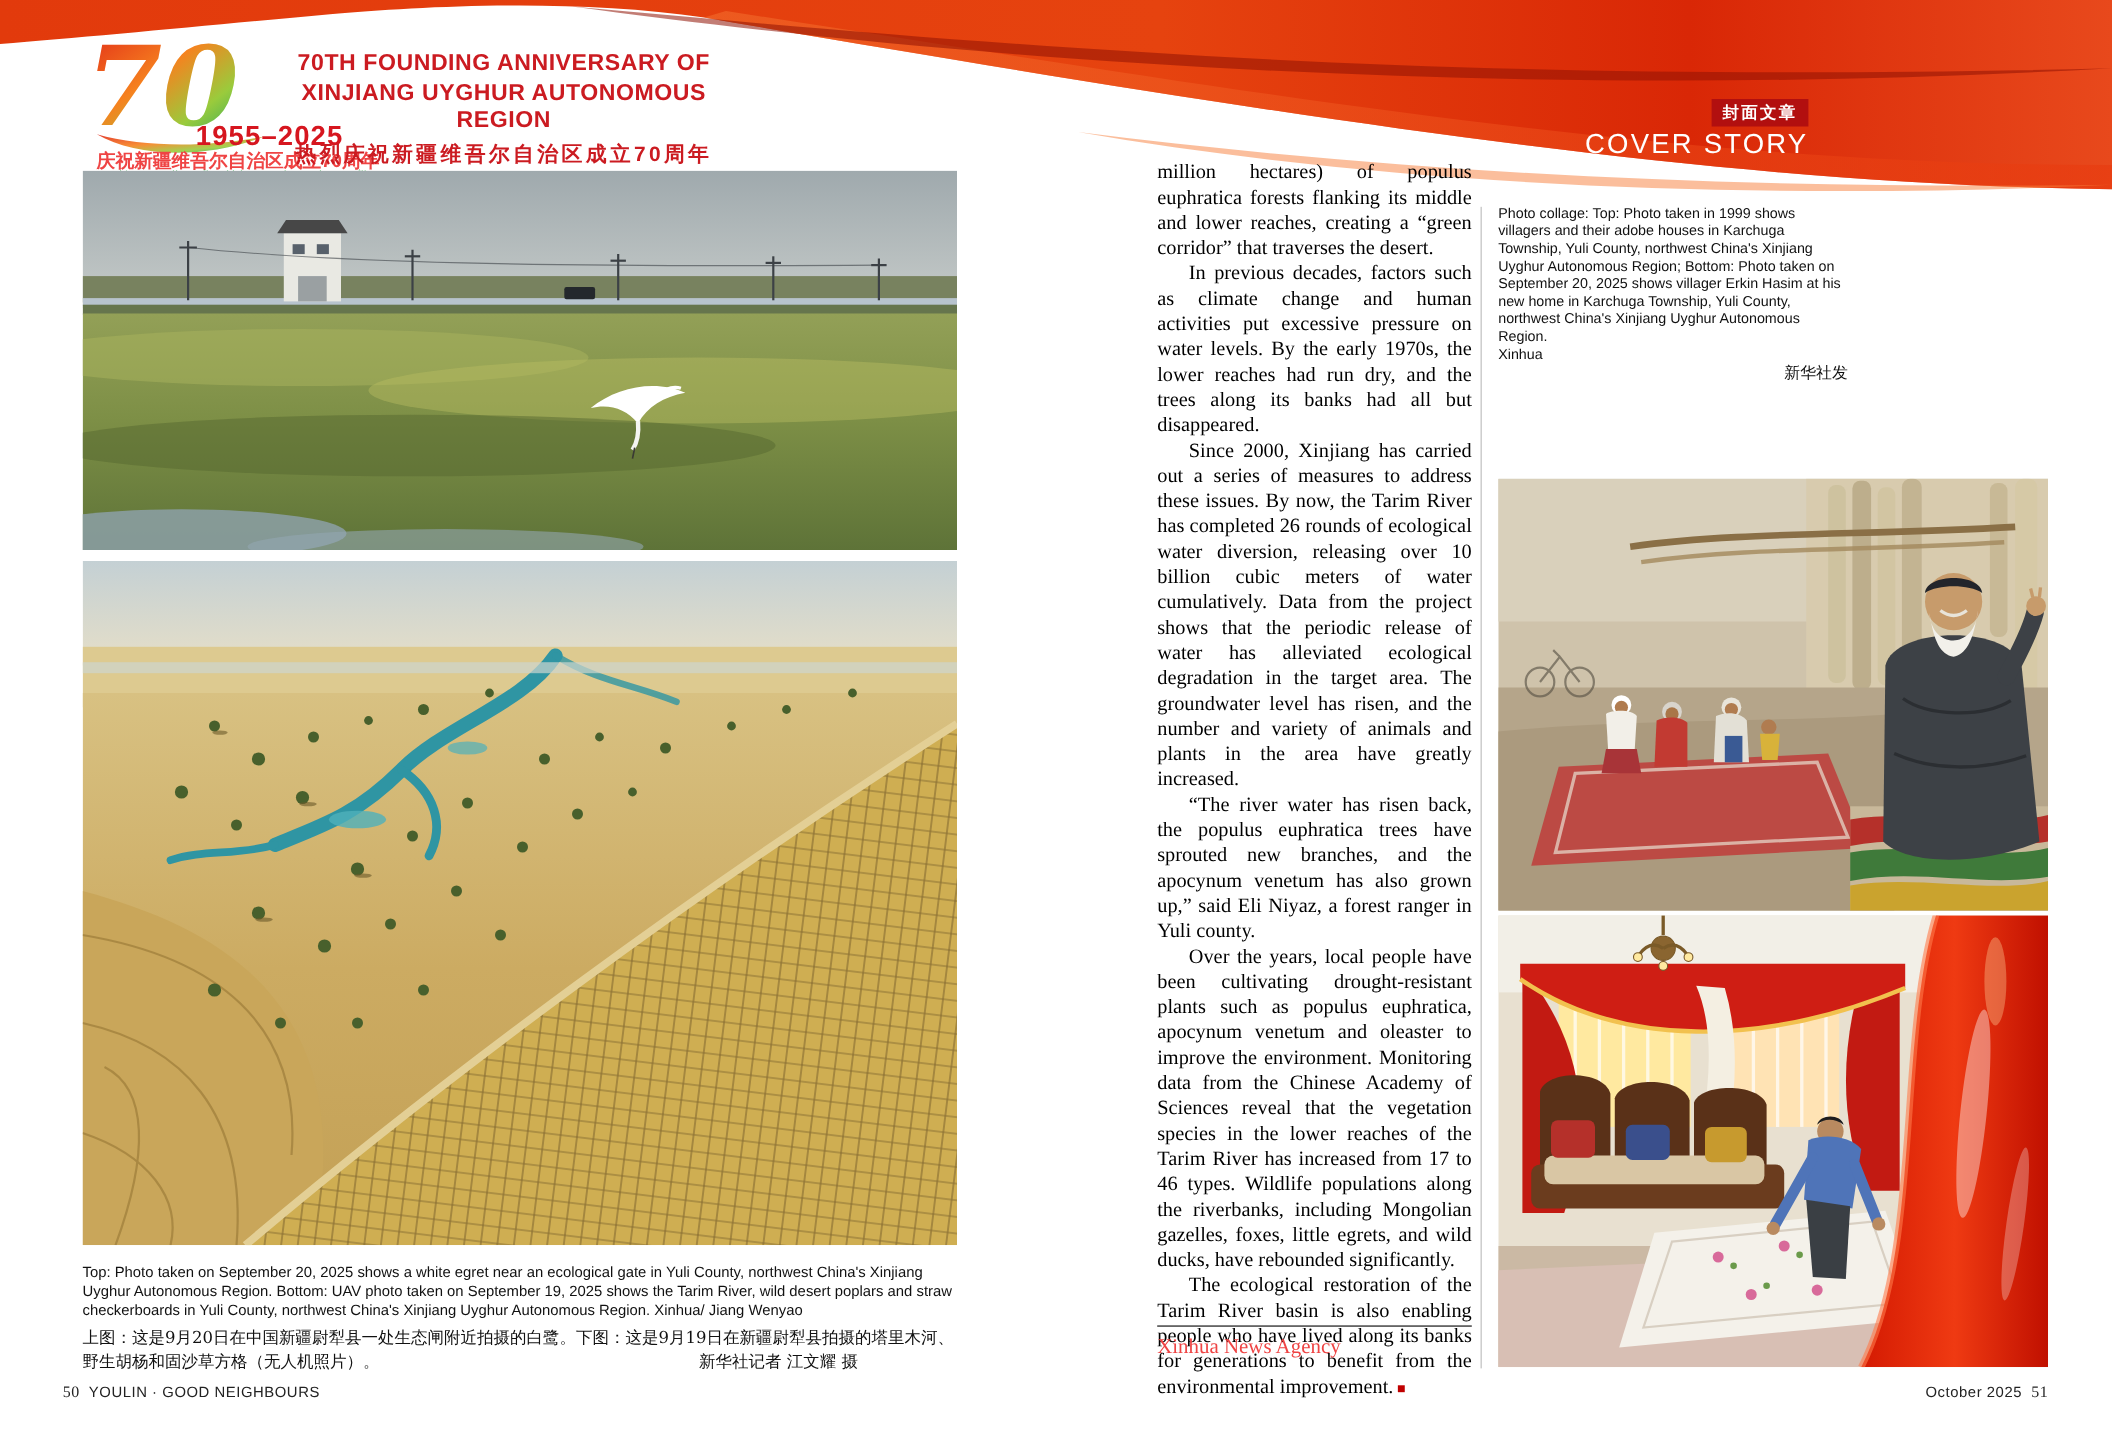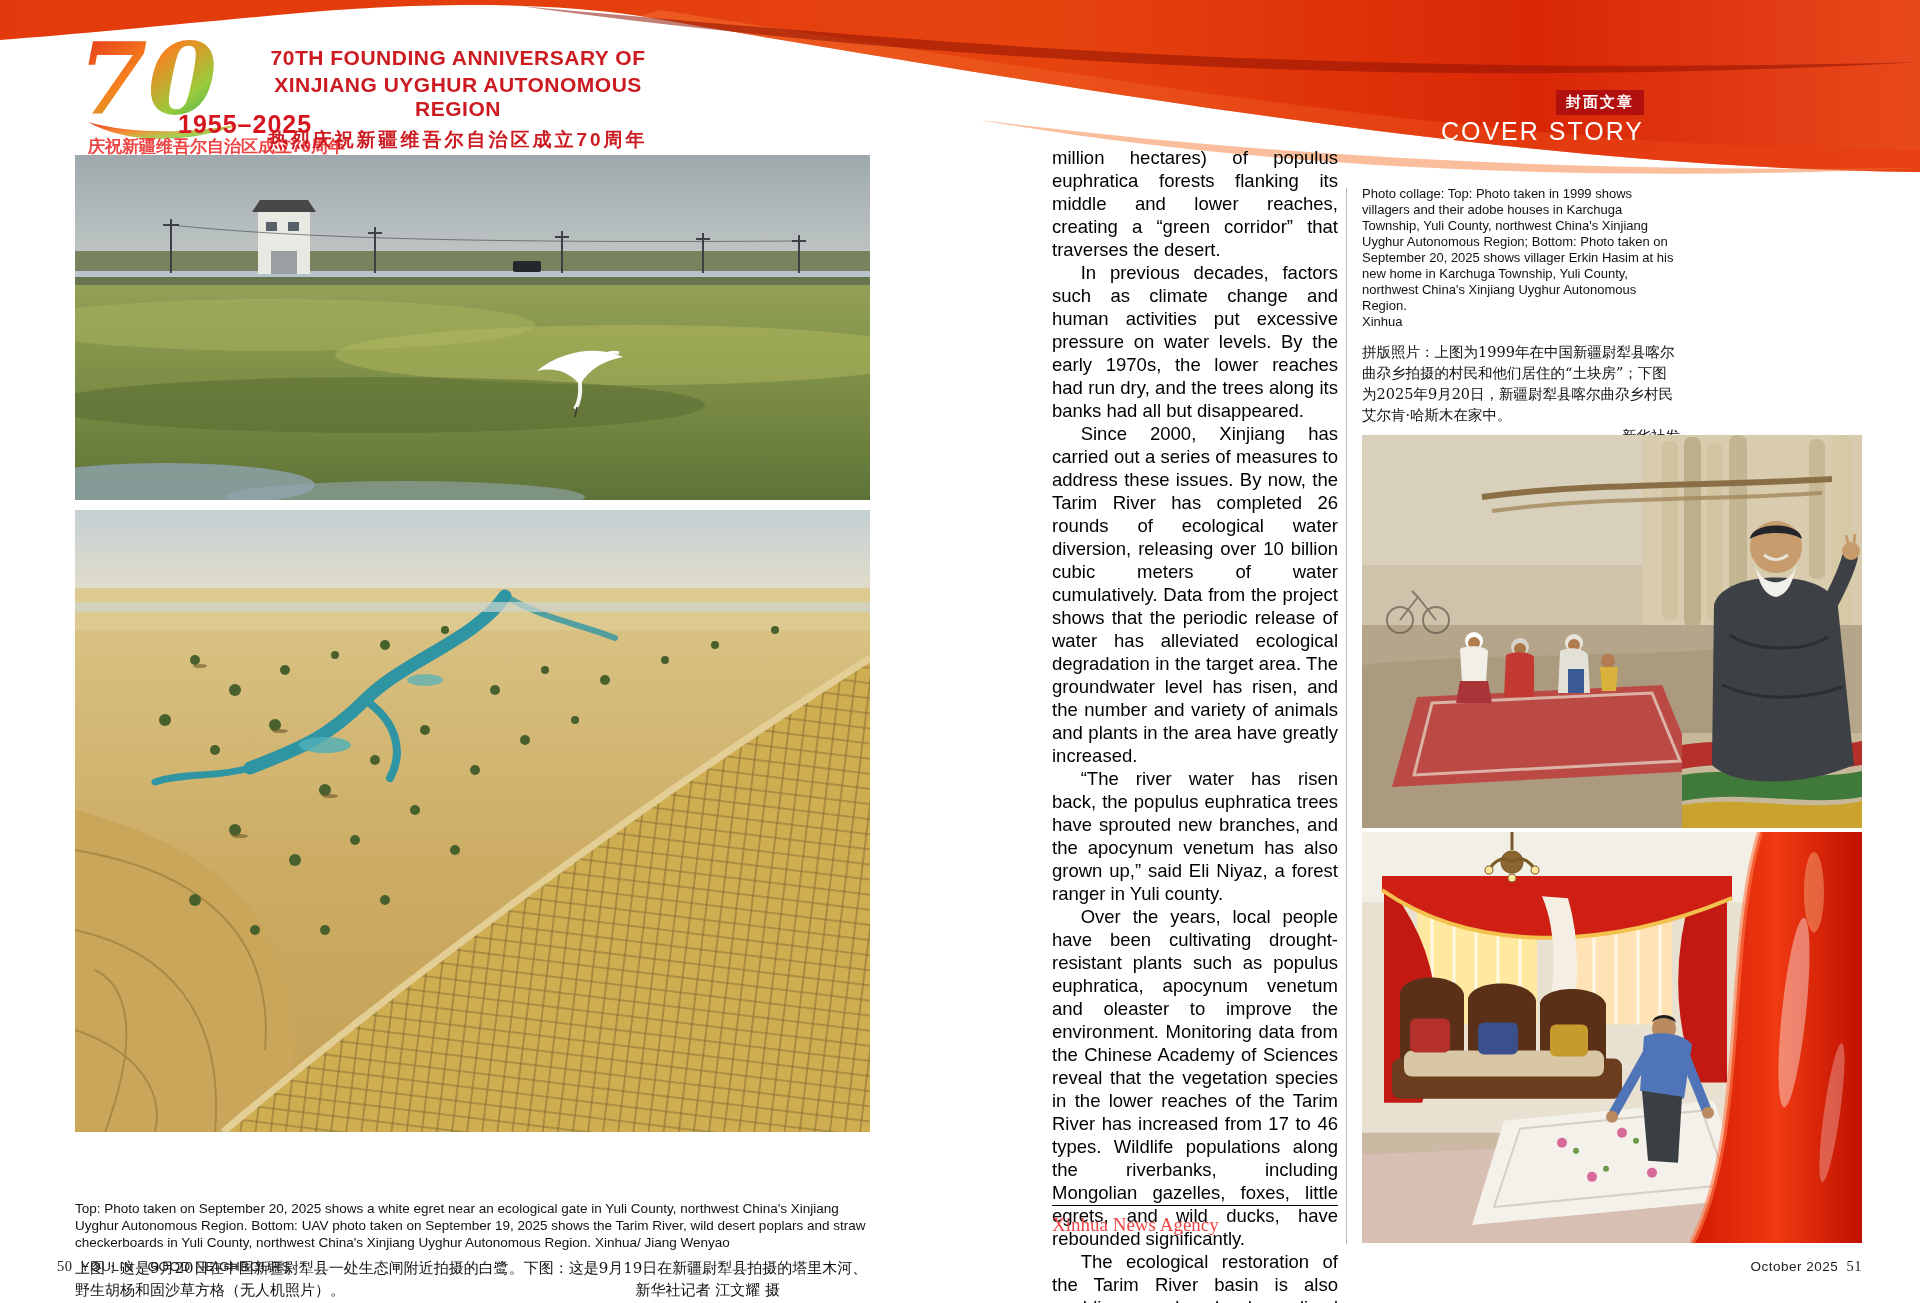--- a/index.html
+++ b/index.html
@@ -27,29 +27,29 @@
 
   
   .photo { position:absolute; overflow:hidden; }
   #photo-egret  { left:75px; top:155px; width:795px; height:345px; }
   #photo-desert { left:75px; top:510px; width:795px; height:622px; }
   #photo-village{ left:1362px; top:435px; width:500px; height:393px; }
   #photo-home   { left:1362px; top:832px; width:500px; height:411px; }
   .photo svg { display:block; width:100%; height:100%; }
 
   
-  #left-captions { position:absolute; left:75px; top:1200px; width:795px; }
+  #left-captions { position:absolute; left:75px; top:1148px; width:795px; }
   #left-captions .en { font-size:13.5px; line-height:17px; color:#111; }
   .kai { font-family:"DejaVu Serif", serif; }
   #left-captions .cn { position:relative; margin-top:6px; font-size:15px; line-height:22px; color:#111; }
   #left-captions .cn .credit { position:absolute; right:90px; bottom:0; }
 
   
   #article { position:absolute; left:1052px; top:146px; width:286px; color:#000; }
-  #article p { font-family:Liberation Sans, sans-serif; font-size:18.5px; line-height:23px;
+  #article p { font-family:Liberation Serif, serif; font-size:18.5px; line-height:23px;
                text-align:justify; text-indent:1.55em; }
   #article p.no-indent { text-indent:0; }
   #article .endmark { color:#c00000; font-size:13px; }
   #byline-rule { position:absolute; left:1052px; top:1205px; width:286px; border-top:1.5px solid #000; }
   #byline { position:absolute; left:1052px; top:1214px; width:286px;
             font-family:"Liberation Serif", serif; font-size:19px; color:#ef4444; }
 
   #divider { position:absolute; left:1346px; top:188px; height:1056px; width:0;
              border-left:1px solid #b9b9b9; }
 
@@ -276,21 +276,20 @@
       <p>The ecological restoration of the Tarim River basin is also enabling people who have lived along its banks for generations to benefit from the environmental improvement.<span class="endmark"> ■</span></p>
     </div>
   <div id="byline-rule"></div>
   <div id="byline">Xinhua News Agency</div>
 
   <div id="divider"></div>
 
   <div id="right-captions">
     <div class="en">Photo collage: Top: Photo taken in 1999 shows villagers and their adobe houses in Karchuga Township, Yuli County, northwest China's Xinjiang Uyghur Autonomous Region; Bottom: Photo taken on September 20, 2025 shows villager Erkin Hasim at his new home in Karchuga Township, Yuli County, northwest China's Xinjiang Uyghur Autonomous Region.</div>
     <div class="credit-en">Xinhua</div>
-    <div class="cn kai">拼版照片：上图为1999年在中国新疆尉犁县喀尔曲尕乡拍摄的村民和他们居住的“土块房”；下图为2025年9月20日，新疆尉犁县喀尔曲尕乡村民艾尔肯·哈斯木在家中。</div>
     <div class="credit-cn kai">新华社发</div>
   </div>
 
   <div id="photo-village" class="photo">
     <svg viewBox="0 0 500 393" preserveAspectRatio="none">
       <rect width="500" height="393" fill="#cfc3ab"></rect>
       <rect width="500" height="130" fill="#d9d0bb"></rect>
       <rect x="280" width="220" height="220" fill="#d8cbae"></rect>
 
       <g>

